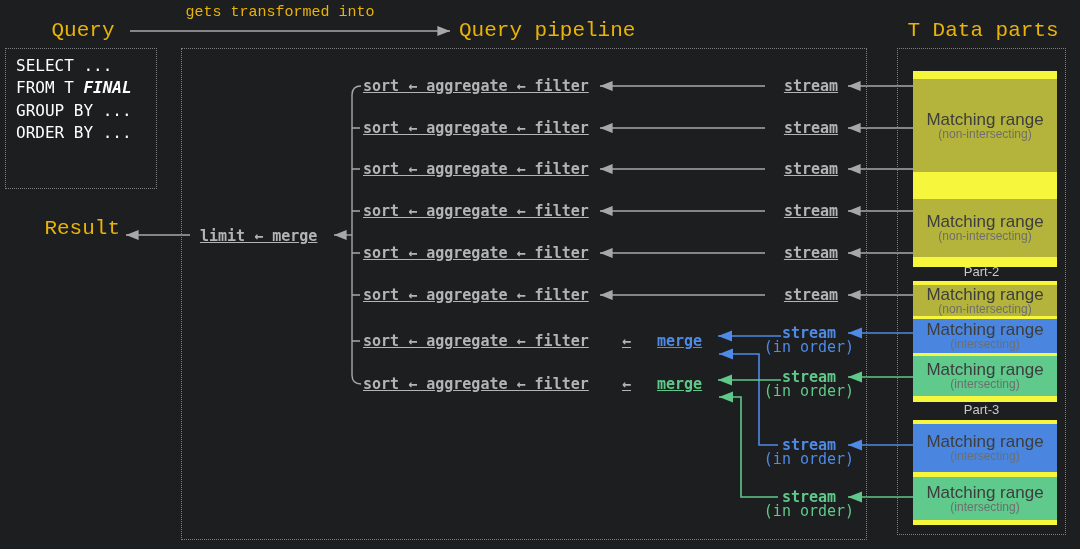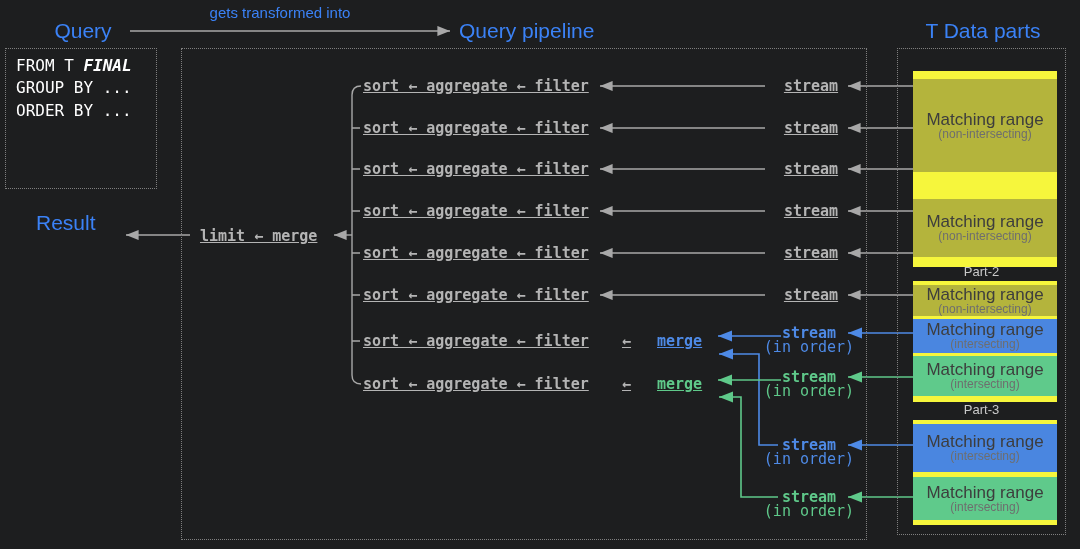--- a/index.html
+++ b/index.html
@@ -1,19 +1,19 @@
 <!DOCTYPE html>
 <html><head>
 <meta charset="utf-8">
 <style>
   html,body{margin:0;padding:0;background:#1d1e1f;}
   #stage{position:relative;width:1080px;height:549px;background:#1d1e1f;overflow:hidden;
          font-family:"Liberation Sans",sans-serif;}
   .t{position:absolute;white-space:pre;}
-  .sans{font-family:Liberation Sans, sans-serif;color:#3b82f6;}
+  .sans{font-family:Liberation Mono, monospace;color:#eab308;}
   .mono{font-family:"DejaVu Sans Mono",monospace;text-decoration:underline;}
   .hdr{font-size:21px;line-height:26px;}
   .pipe{font-size:15px;line-height:20px;font-weight:bold;color:#b4b4b4;}
   .blue{color:#4e8ae6;}
   .green{color:#5fc98a;}
   .dotbox{position:absolute;border:1px dotted #7f7f7f;box-sizing:border-box;}
   .sqlbox{font-family:"DejaVu Sans Mono",monospace;font-size:16px;line-height:22.4px;
           color:#ffffff;padding:6px 0 0 10px;}
   .sql-final{font-weight:bold;font-style:italic;}
   .chain{font-size:15px;font-weight:bold;color:#b4b4b4;line-height:20px;}
@@ -83,34 +83,35 @@
     <g stroke="#5fc98a" stroke-width="1.6" fill="none">
       <path d="M781,380 H718" marker-end="url(#ah-gn)"></path>
       <path d="M913,377 H848" marker-end="url(#ah-gn)"></path>
       <path d="M913,497 H848" marker-end="url(#ah-gn)"></path>
       <path d="M778,497 H741 V397 H719" marker-end="url(#ah-gn)"></path>
     </g>
   </svg>
 
   <div class="dotbox" style="left:5px;top:48px;width:152px;height:141px;">
     <div class="sqlbox">
+      <div>SELECT ...</div>
       <div><span>FROM T </span><span class="sql-final">FINAL</span></div>
       <div>GROUP BY ...</div>
       <div>ORDER BY ...</div>
     </div>
   </div>
   <div class="dotbox" style="left:181px;top:48px;width:686px;height:492px;"></div>
   <div class="dotbox" style="left:897px;top:48px;width:169px;height:487px;"></div>
 
   <div class="t sans hdr" style="left:38px;top:18px;width:90px;text-align:center;">Query</div>
   <div class="t sans" style="left:165px;top:4px;width:230px;text-align:center;font-size:15px;">gets transformed into</div>
   <div class="t sans hdr" style="left:459px;top:18px;">Query pipeline</div>
   <div class="t sans hdr" style="left:903px;top:18px;width:160px;text-align:center;">T Data parts</div>
 
-  <div class="t sans hdr" style="left:36px;top:210px;width:84px;text-align:left;">Result</div>
+  <div class="t sans hdr" style="left:36px;top:216px;width:84px;text-align:right;">Result</div>
   <div class="t mono chain" style="left:200px;top:226px;">limit ← merge</div>
 
   <div class="t mono pipe" style="left:363px;top:76px;">sort ← aggregate ← filter</div>
   <div class="t mono pipe" style="left:363px;top:118px;">sort ← aggregate ← filter</div>
   <div class="t mono pipe" style="left:363px;top:159px;">sort ← aggregate ← filter</div>
   <div class="t mono pipe" style="left:363px;top:201px;">sort ← aggregate ← filter</div>
   <div class="t mono pipe" style="left:363px;top:243px;">sort ← aggregate ← filter</div>
   <div class="t mono pipe" style="left:363px;top:285px;">sort ← aggregate ← filter</div>
   <div class="t mono pipe" style="left:363px;top:331px;">sort ← aggregate ← filter</div>
   <div class="t mono pipe" style="left:363px;top:374px;">sort ← aggregate ← filter</div>

